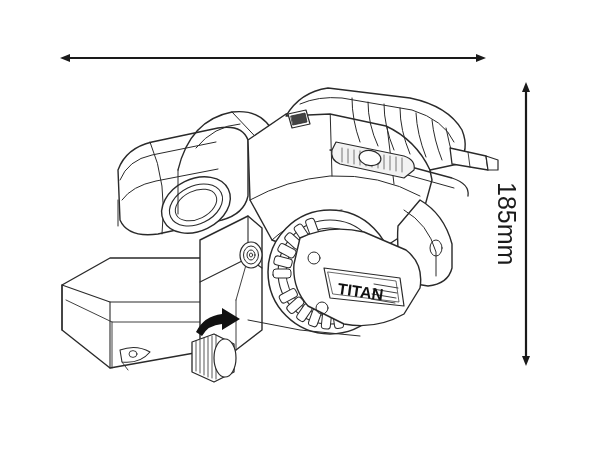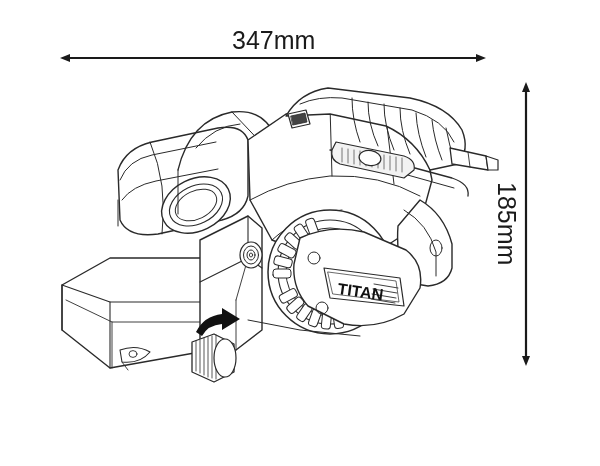--- a/index.html
+++ b/index.html
@@ -284,17 +284,16 @@
 
     <g>
       <path d="M196,332 Q204,316 222,314 L222,308 L240,319 L222,330 L222,324
                Q208,325 202,336 Z" fill="#111111" stroke="none"></path>
     </g>
 
     <text class="brand-text" x="337" y="294" transform="rotate(8 337 294)">TITAN</text>
 
   </svg>
 
-  <div class="dim-label" id="dim-width-label">347mm</div>
 
   <div class="dim-label" id="dim-height-label">185mm</div>
 
 </div>
 
 </body></html>

